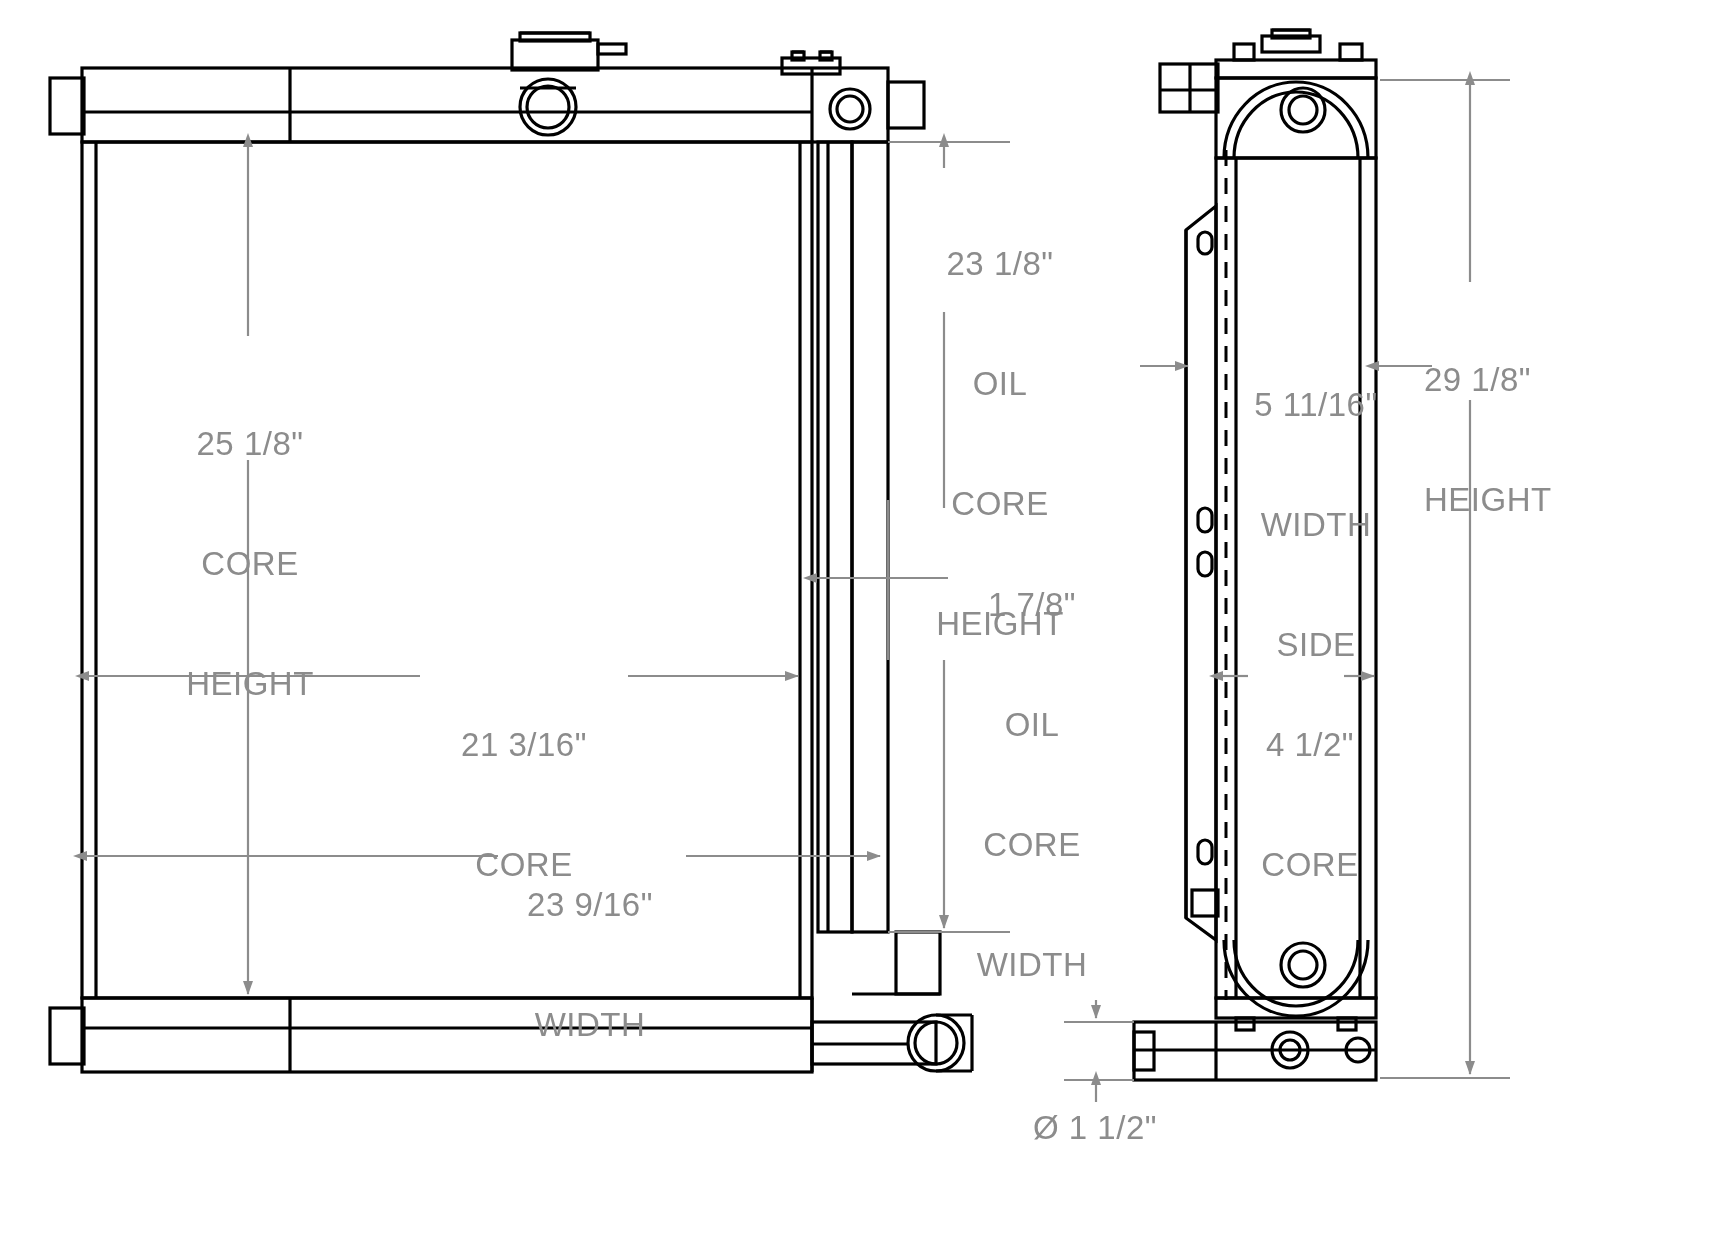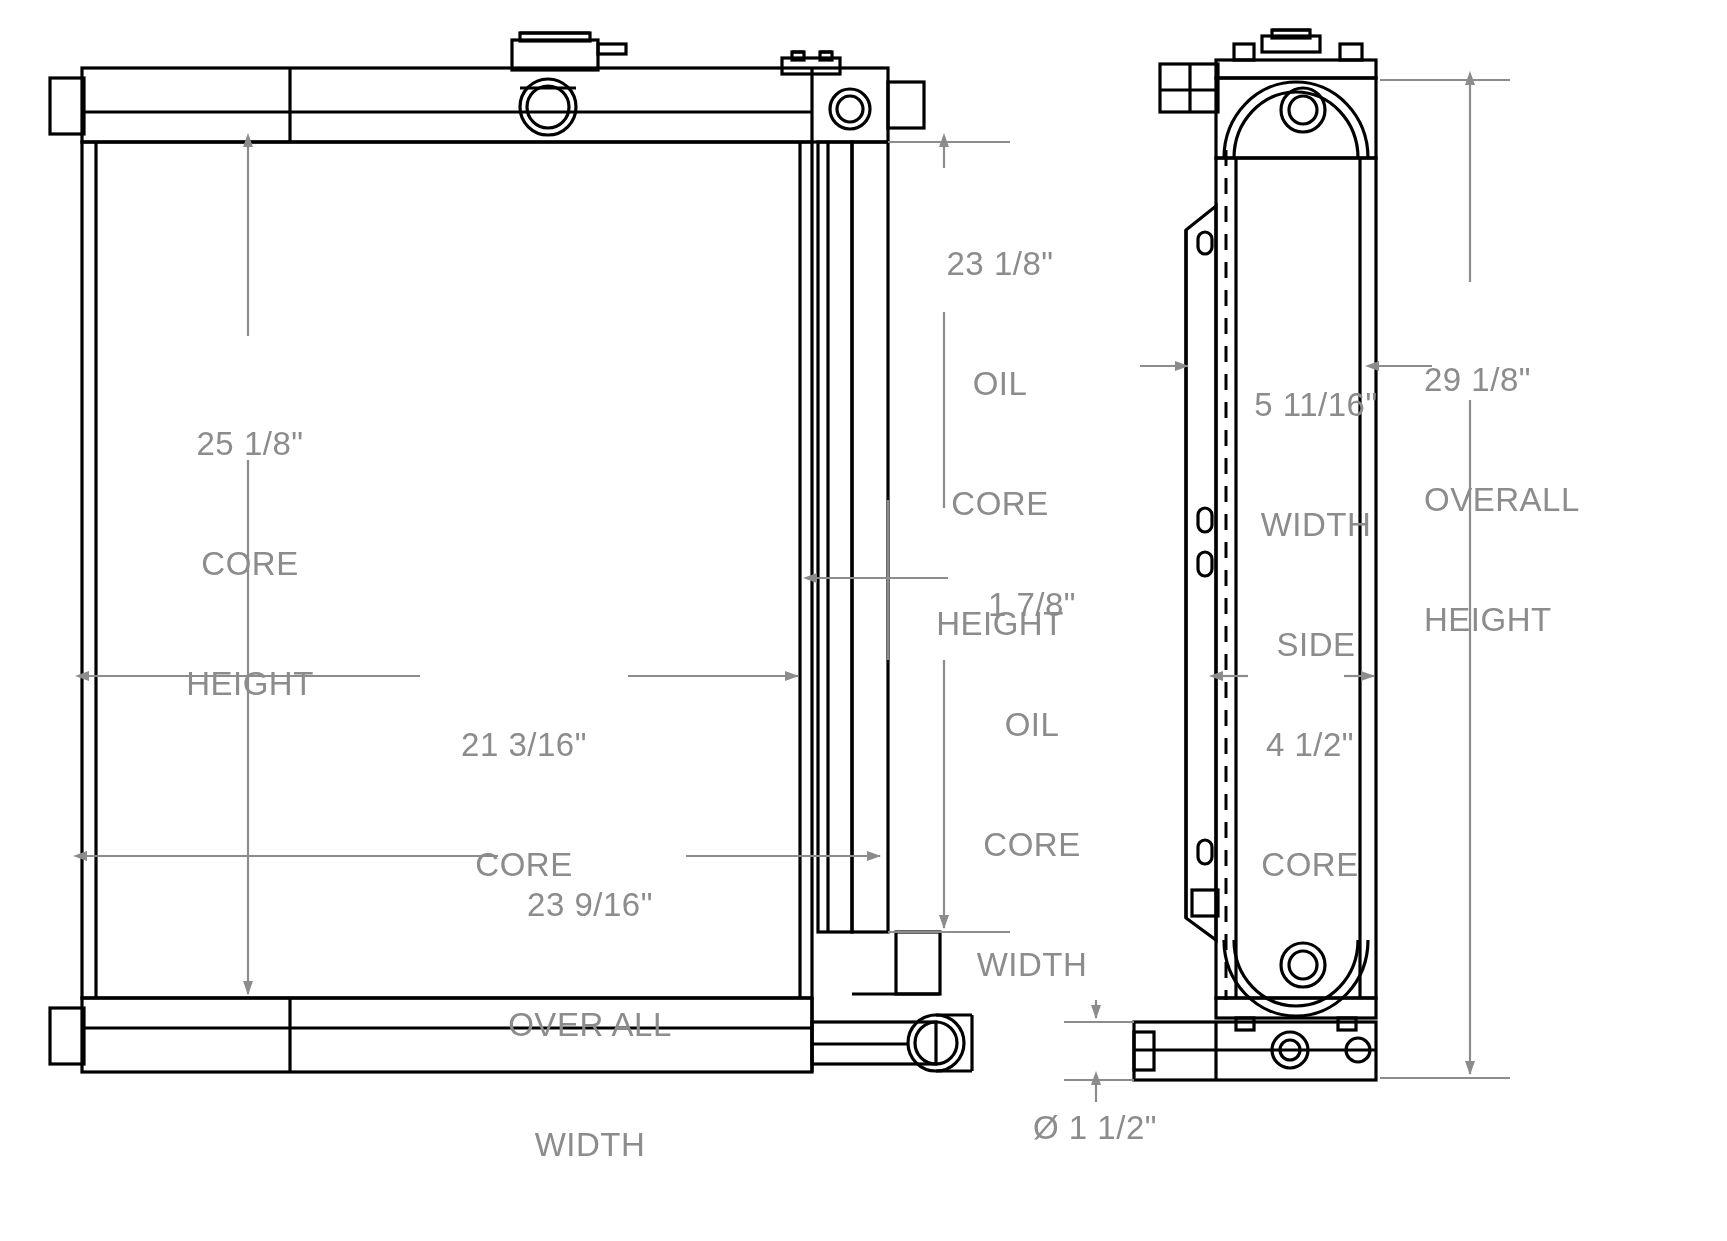--- a/index.html
+++ b/index.html
@@ -215,33 +215,31 @@
     <div>WIDTH</div>
   </div>
 
   <div class="dimtext" style="left:404px; top:645px; width:240px;">
     <div>21 3/16"</div>
     <div>CORE</div>
   </div>
 
   <div class="dimtext" style="left:470px; top:805px; width:240px;">
     <div>23 9/16"</div>
-    <div>OVER ALL</div>
     <div>WIDTH</div>
   </div>
 
   <div class="dimtext" style="left:1216px; top:305px; width:200px;">
     <div>5 11/16"</div>
     <div>WIDTH</div>
     <div>SIDE</div>
   </div>
 
   <div class="dimtext left" style="left:1424px; top:280px; width:290px;">
     <div>29 1/8"</div>
-    <div>OVERALL</div>
     <div>HEIGHT</div>
   </div>
 
   <div class="dimtext" style="left:1220px; top:645px; width:180px;">
     <div>4 1/2"</div>
     <div>CORE</div>
   </div>
 
   <div class="dimtext" style="left:1000px; top:1028px; width:190px;">
     <div>Ø 1 1/2"</div>

